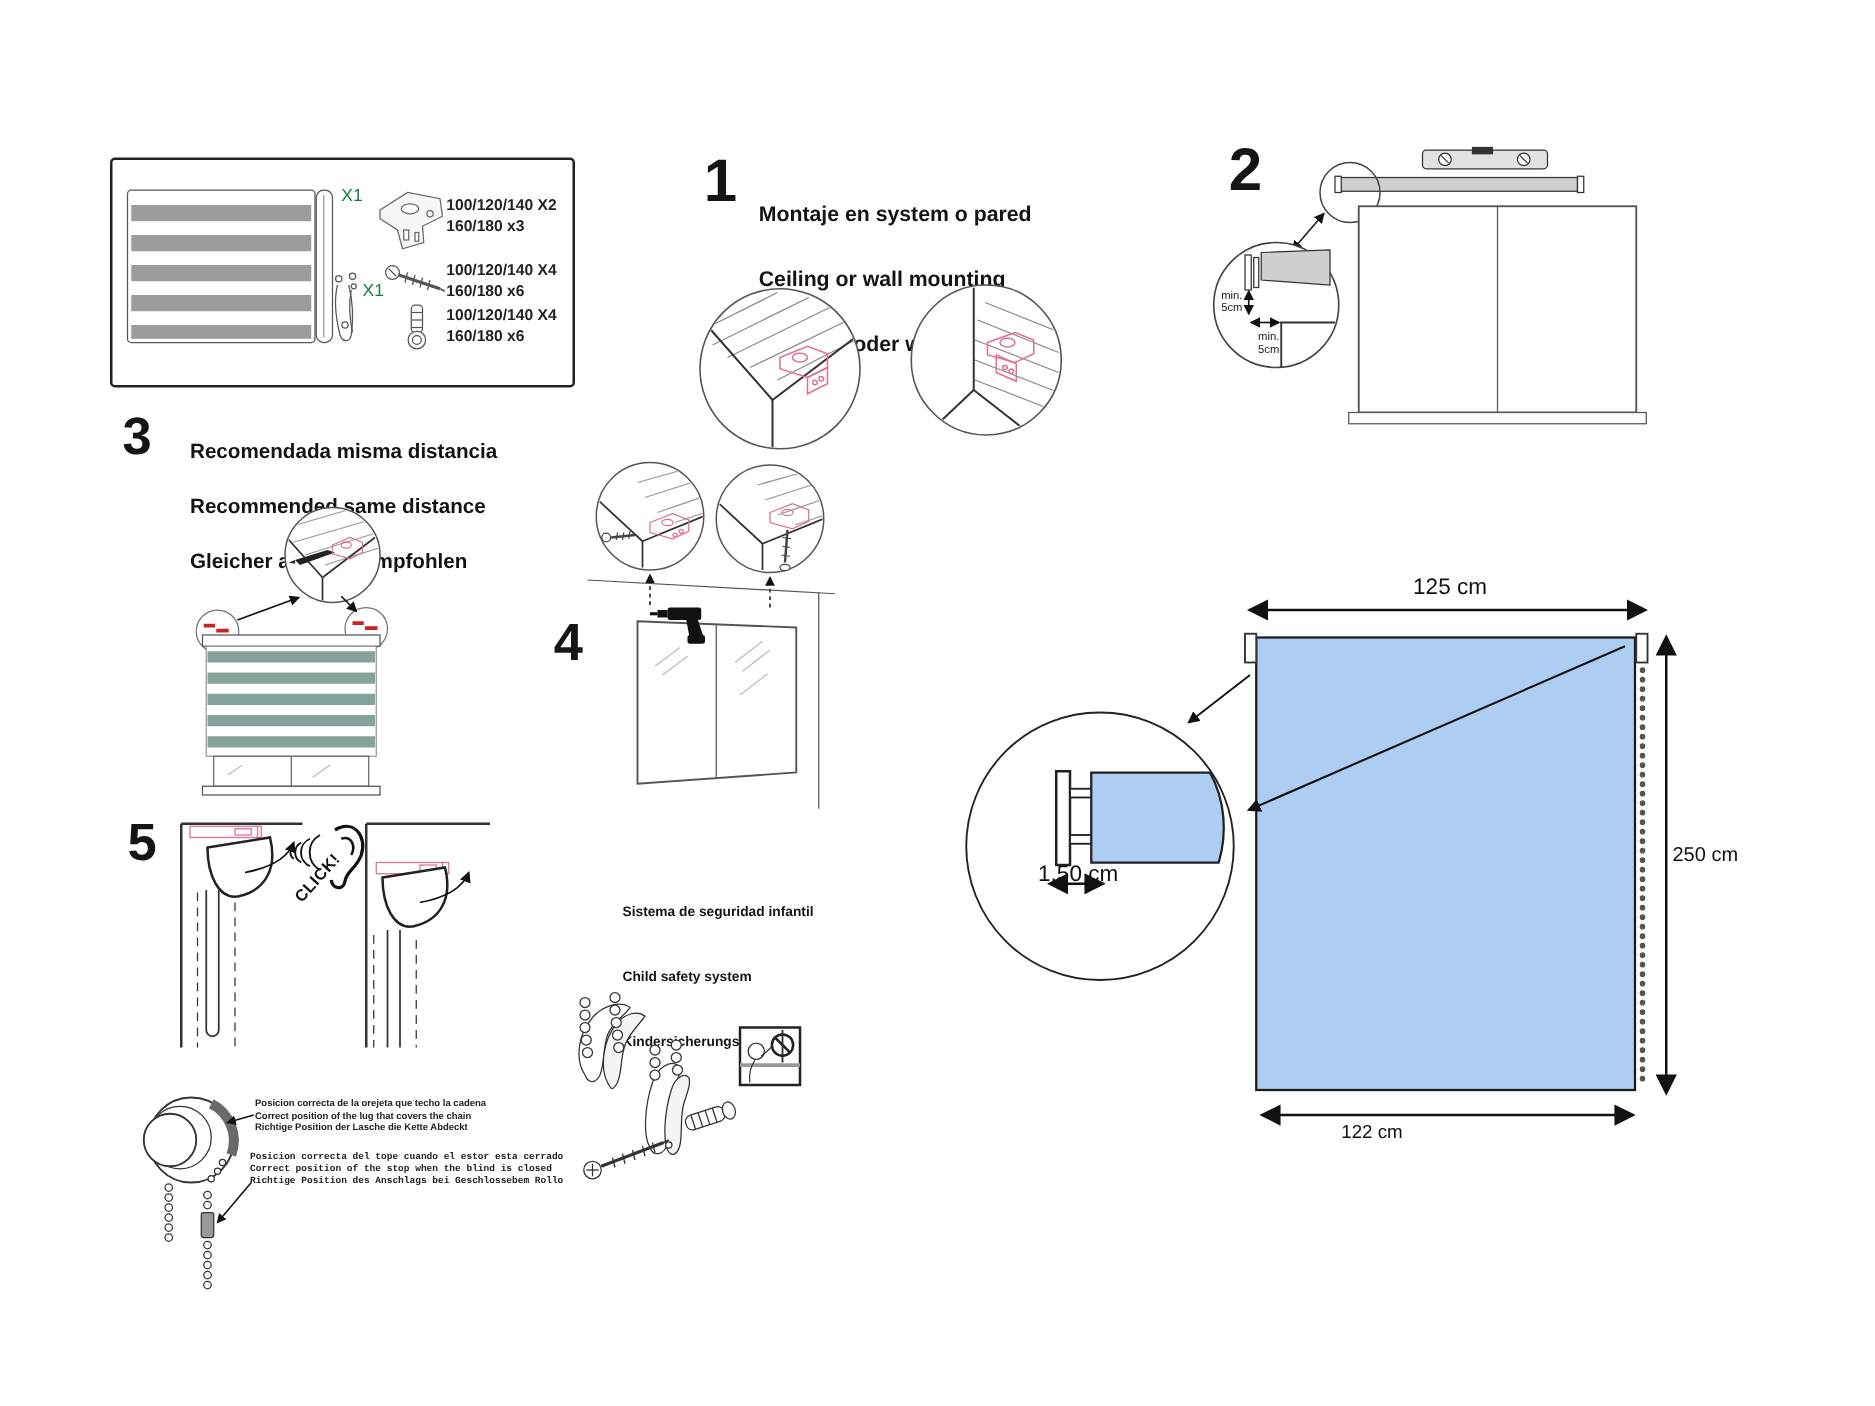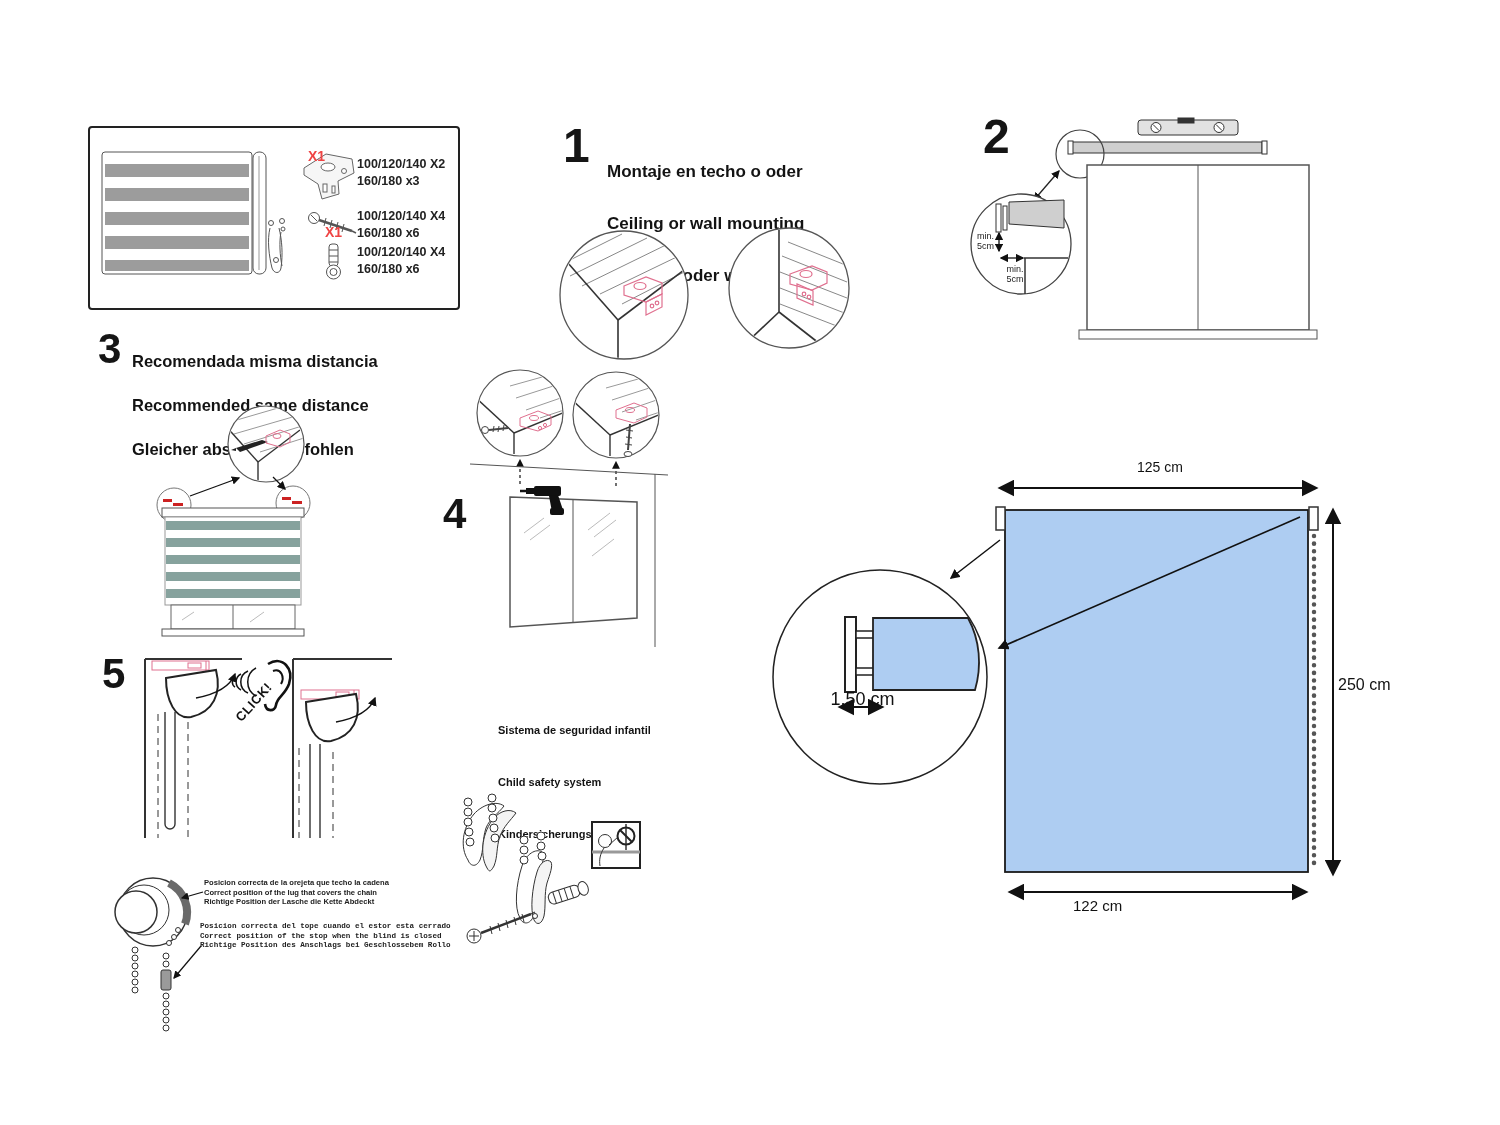--- a/index.html
+++ b/index.html
@@ -5,21 +5,21 @@
   html,body{margin:0;padding:0;background:#fff;}
   #canvas{position:relative;width:1500px;height:1125px;background:#ffffff;
           font-family:"Liberation Sans","DejaVu Sans",sans-serif;color:#111;overflow:hidden;}
   .abs{position:absolute;}
   .num{font-weight:800;color:#151515;line-height:1;}
   .tblock{font-weight:700;color:#131313;white-space:pre-line;}
   .dim{font-weight:400;color:#111;white-space:nowrap;}
   .tiny{font-size:7.6px;line-height:9.6px;font-weight:700;color:#222;white-space:nowrap;}
   .partrow{font-size:12.5px;line-height:17px;font-weight:600;color:#222;white-space:nowrap;}
   .minlbl{font-size:9px;line-height:9.5px;font-weight:400;color:#222;text-align:center;white-space:pre-line;}
-  .xlbl{font-size:14px;font-weight:700;color:#ef4444;margin-left:35px;}
+  .xlbl{font-size:14px;font-weight:400;color:#15803d;}
   svg{position:absolute;overflow:visible;}
   .click{font-size:13px;font-weight:800;letter-spacing:.5px;transform:rotate(-48deg);transform-origin:left center;}
 </style>
 </head>
 <body>
 
 <div id="canvas">
 
   <svg width="0" height="0">
     <defs>
@@ -96,21 +96,21 @@
       <div>160/180 x6</div>
     </div>
     <div class="abs partrow" style="left:267px;top:116px;">
       <div>100/120/140 X4</div>
       <div>160/180 x6</div>
     </div>
   </div>
 
   <div class="abs num" style="left:563px;top:122px;font-size:48px;">1</div>
   <div class="abs tblock" style="left:607px;top:133px;font-size:17px;line-height:26px;">
-    <div>Montaje en techo o oder</div>
+    <div>Montaje en system o pared</div>
     <div>Ceiling or wall mounting</div>
     <div>Decken - oder wandmontage</div>
   </div>
   <svg width="330" height="175" style="left:552px;top:212px;">
 
     <g>
       <circle cx="72" cy="83" r="64" fill="#fff" stroke="#555" stroke-width="1.3"></circle>
       <clipPath id="c1a">
           <circle cx="72" cy="83" r="63"></circle>
         </clipPath>
@@ -198,21 +198,21 @@
       <line x1="64" y1="150" x2="108" y2="150" stroke="#333" stroke-width="1.5"></line>
       <line x1="65" y1="150" x2="65" y2="186" stroke="#333" stroke-width="1.5"></line>
     </g>
   </svg>
   <div class="abs minlbl" style="left:964px;top:232px;width:30px;text-align:right;">min.
 5cm</div>
   <div class="abs minlbl" style="left:999px;top:265px;width:32px;">min.
 5cm</div>
 
   <div class="abs num" style="left:98px;top:328px;font-size:42px;">3</div>
-  <div class="abs tblock" style="left:132px;top:328px;font-size:16.5px;line-height:22px;">
+  <div class="abs tblock" style="left:152px;top:328px;font-size:16.5px;line-height:22px;">
     <div>Recomendada misma distancia</div>
     <div>Recommended same distance</div>
     <div>Gleicher abstand empfohlen</div>
   </div>
   <svg width="210" height="250" style="left:138px;top:392px;">
 
     <g>
       <circle cx="128" cy="52" r="38" fill="#fff" stroke="#555" stroke-width="1.2"></circle>
       <clipPath id="c3">
           <circle cx="128" cy="52" r="37"></circle>
@@ -538,18 +538,18 @@
 
     <g>
       <circle cx="110" cy="227" r="107" fill="#fff" stroke="#222" stroke-width="1.5"></circle>
       <rect x="75" y="167" width="11" height="75" fill="#fff" stroke="#222" stroke-width="2"></rect>
       <rect x="86" y="181" width="18" height="7" fill="#fff" stroke="#222" stroke-width="1.5"></rect>
       <rect x="86" y="218" width="18" height="7" fill="#fff" stroke="#222" stroke-width="1.5"></rect>
       <path d="M103,168 H198 C210,190 212,216 205,240 H103 z" fill="#aecdf2" stroke="#222" stroke-width="1.8"></path>
       <line x1="70" y1="257" x2="112" y2="257" stroke="#111" stroke-width="2" marker-start="url(#arrBig)" marker-end="url(#arrBig)"></line>
     </g>
   </svg>
-  <div class="abs dim" style="left:1085px;top:459px;width:150px;text-align:center;font-size:14px;">125 cm</div>
+  <div class="abs dim" style="left:1085px;top:459px;width:150px;text-align:center;font-size:18px;">125 cm</div>
   <div class="abs dim" style="left:1338px;top:676px;font-size:16px;">250 cm</div>
   <div class="abs dim" style="left:1073px;top:897px;width:150px;text-align:left;font-size:15px;">122 cm</div>
   <div class="abs dim" style="left:815px;top:689px;width:95px;text-align:center;font-size:18px;">1,50 cm</div>
 
 </div>
 
 </body></html>

